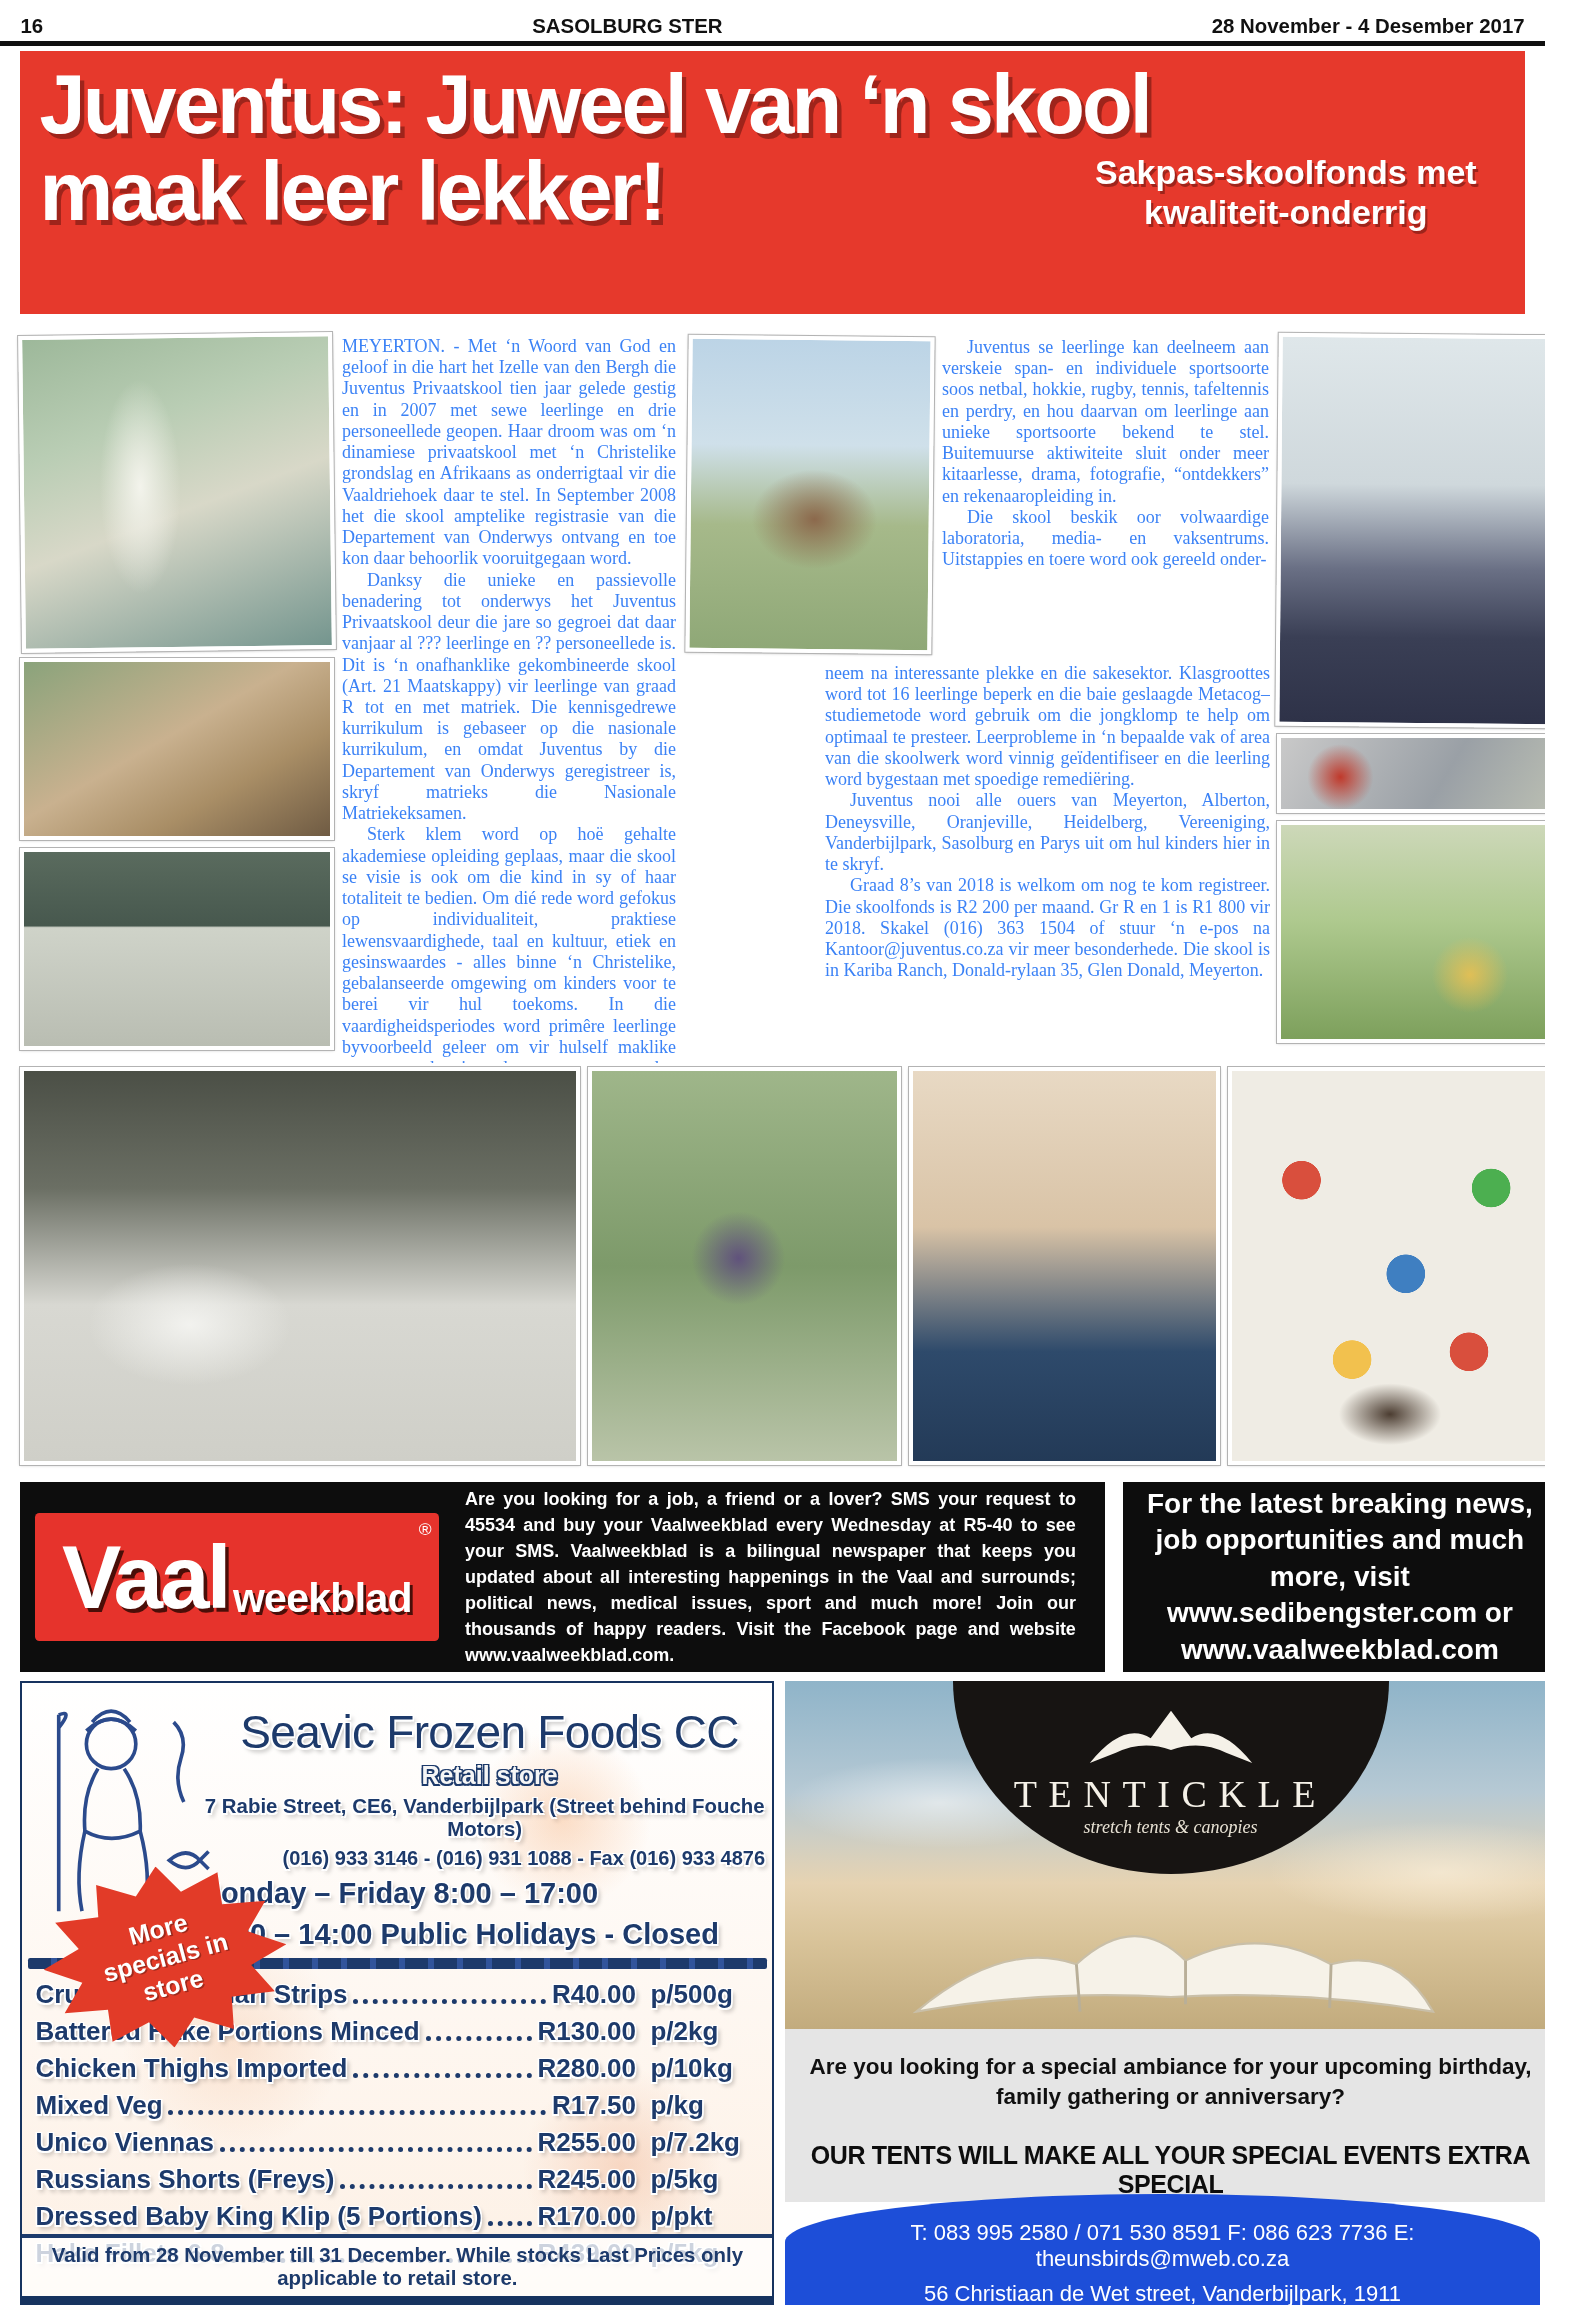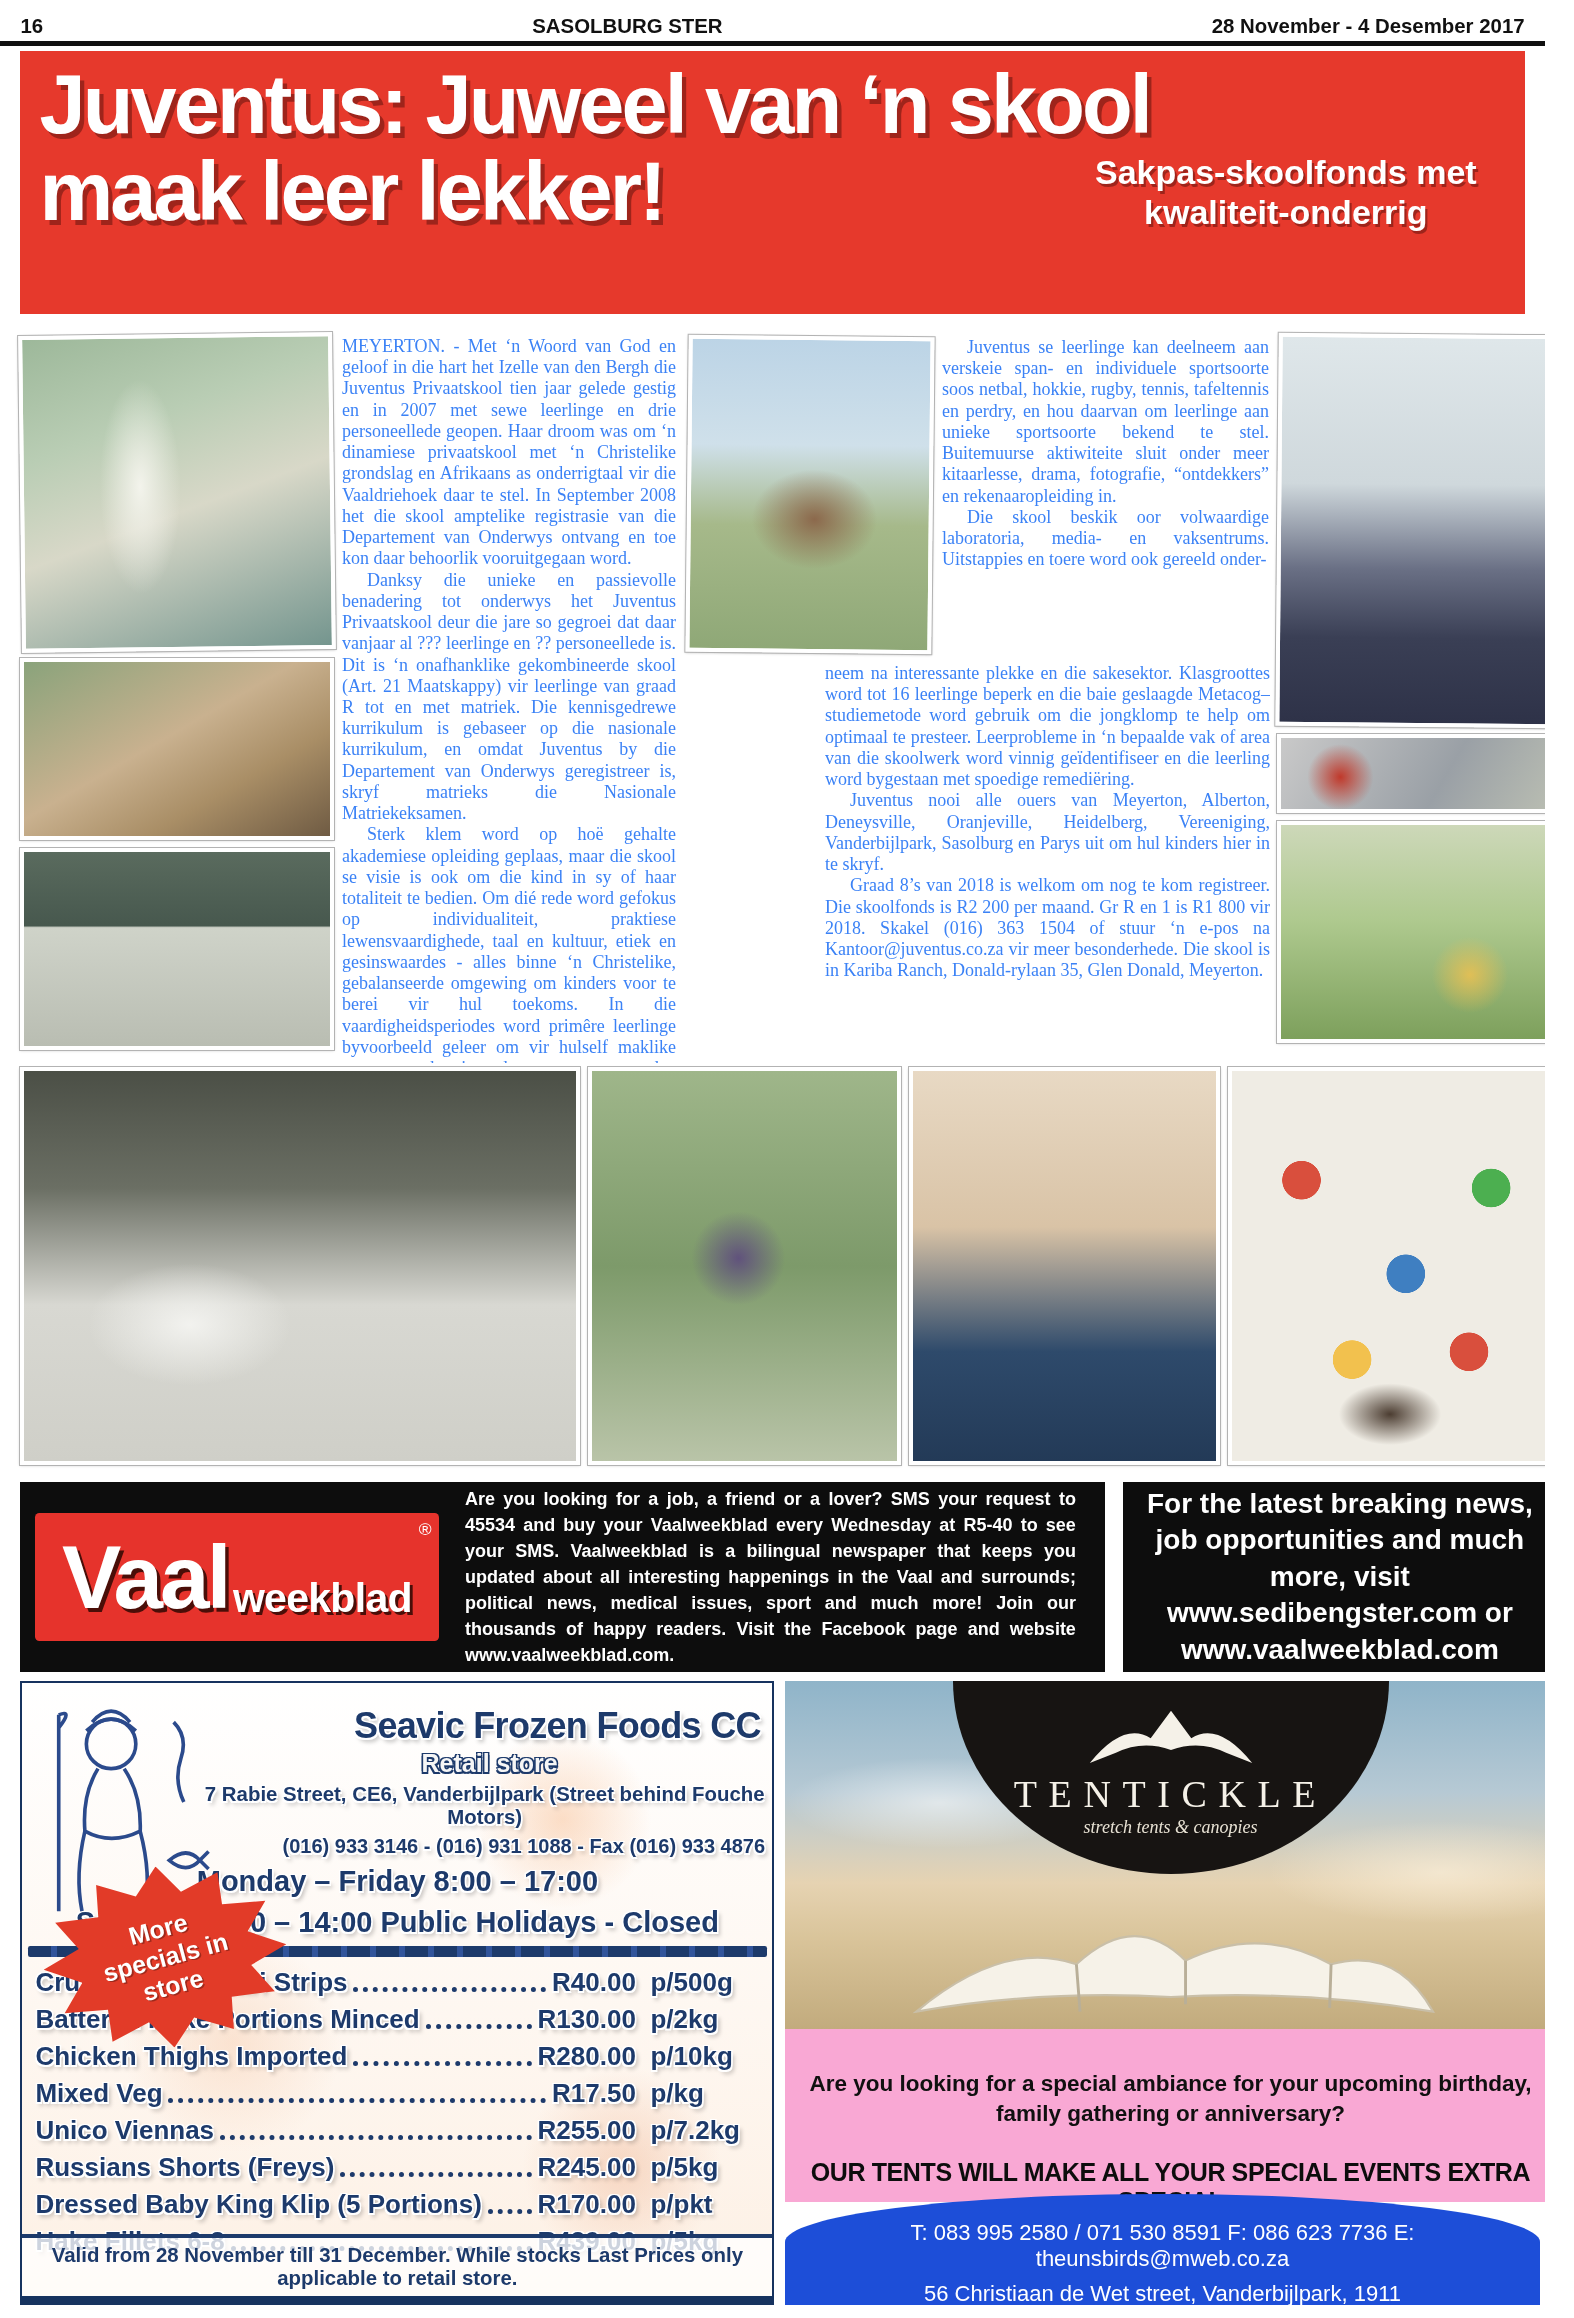--- a/index.html
+++ b/index.html
@@ -102,21 +102,21 @@
 
   
   .seavic { position:absolute; left:20.4px; top:1681px; width:754px; height:624px;
             border:2.9px solid #16335f; overflow:hidden; position:absolute;
             background:
               radial-gradient(circle 124px at 72% 22%, rgba(243,150,80,.30), rgba(0,0,0,0) 72%),
               radial-gradient(circle 153px at 28% 58%, rgba(240,170,120,.26), rgba(0,0,0,0) 72%),
               radial-gradient(circle 138px at 80% 78%, rgba(230,140,90,.28), rgba(0,0,0,0) 72%),
               linear-gradient(#ffffff,#fdf0e4); }
   .sv-outline { text-shadow:1.5px 1.5px 0 #fff,-1.5px -1.5px 0 #fff,1.5px -1.5px 0 #fff,-1.5px 1.5px 0 #fff,2.9px 3.6px 4.4px rgba(0,0,0,.25); }
-  .sv-title { margin:22px 11.6px 0 196px; text-align:right; font-weight:700; font-size:36px;
+  .sv-title { margin:22px 11.6px 0 196px; text-align:center; font-weight:400; font-size:46px;
               letter-spacing:-0.7px; color:#1d3a6b; }
   .sv-sub { margin:1.5px 11.6px 0 196px; text-align:center; font-weight:700; font-size:25px;
             color:#f6f6f6; text-shadow:1.5px 1.5px 0 #1d3a6b,-1.5px -1.5px 0 #1d3a6b,1.5px -1.5px 0 #1d3a6b,-1.5px 1.5px 0 #1d3a6b; }
   .sv-addr { margin:5.8px 7.3px 0 182px; text-align:center; font-weight:700; font-size:20.4px; color:#1d3a6b; }
   .sv-phone { margin:5.8px 7.3px 0 182px; text-align:right; font-weight:800; font-size:20px; color:#1d3a6b; }
   .sv-hours { margin:7.3px 0 0; text-align:center; font-weight:800; font-size:29px; color:#1d3a6b; }
   .sv-wavy { height:11px; margin:7.3px 5.8px 4.4px; border-radius:2.2px;
              background:repeating-linear-gradient(90deg,#1d3a6b 0 23px,#31549b 23px 29px); }
   .sv-list { margin:1.5px 13px 0; }
   .sv-row { display:flex; align-items:flex-end; height:37px; font-weight:800; font-size:26px;
@@ -146,21 +146,21 @@
                 linear-gradient(180deg,#8fb4c9 0%,#b6c9d4 32%,#e6d3b2 58%,#d9c49a 74%,#c2ab7d 100%); }
   .tt-logo { position:absolute; top:0; left:50%; transform:translateX(-50%);
              width:436px; height:193px; background:#171412; color:#f5f1e8;
              border-radius:0 0 218px 218px / 0 0 193px 193px; text-align:center;
              padding-top:18px; }
   .tt-brand { font-family:"Liberation Serif", serif; font-size:38px; letter-spacing:11.6px;
               margin-top:4.4px; white-space:nowrap; }
   .tt-tagline { font-family:"Liberation Serif", serif; font-style:italic; font-size:18px;
                 margin-top:1px; color:#e8e2d4; }
   .tt-tent { position:absolute; bottom:10.2px; left:50%; transform:translateX(-50%); }
-  .tt-white { height:173px; background:#f9a8d4; text-align:center; padding-top:40px; }
+  .tt-white { height:173px; background:#e5e5e5; text-align:center; padding-top:23px; }
   .tt-q { font-weight:800; font-size:22.5px; line-height:1.35; color:#101010; }
   .tt-slogan { margin-top:28px; font-weight:800; font-size:25px; letter-spacing:-0.4px; color:#0d0d0d; }
   .tt-footer { position:absolute; bottom:0; left:0; right:16px; height:111px; background:#1d4ed8;
                border-radius:50% 50% 0 0 / 48px 48px 0 0; color:#fff; text-align:center;
                padding-top:26px; }
   .tt-contact { font-size:22px; }
   .tt-address { font-size:22px; margin-top:8.7px; }
 </style>
 </head>
 <body>

